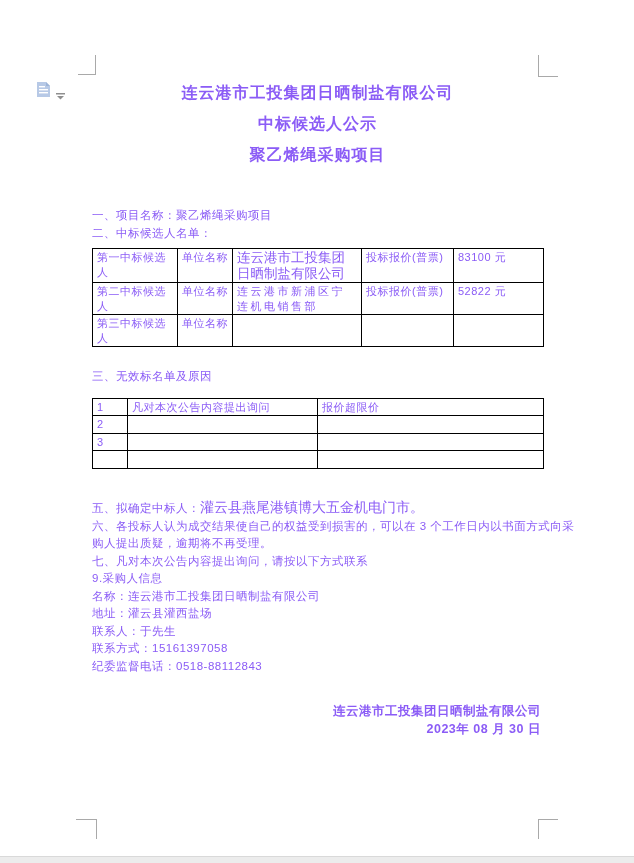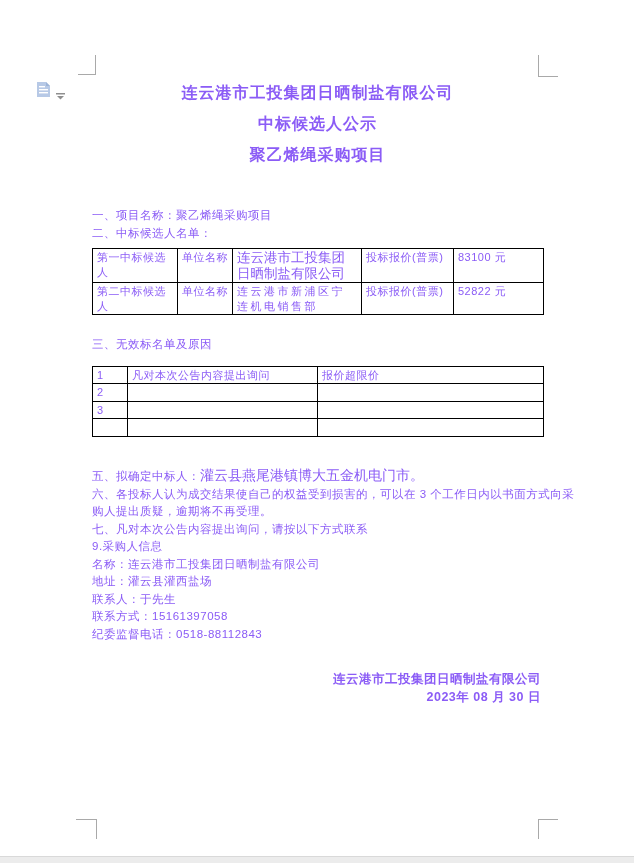--- a/index.html
+++ b/index.html
@@ -96,20 +96,27 @@
         <td>投标报价(普票)</td>
         <td>83100 元</td>
       </tr>
       <tr class="r2">
         <td>第二中标候选人</td>
         <td>单位名称</td>
         <td class="unit-spaced">连云港市新浦区宁连机电销售部</td>
         <td>投标报价(普票)</td>
         <td>52822 元</td>
       </tr>
+      <tr class="r3">
+        <td>第三中标候选人</td>
+        <td>单位名称</td>
+        <td></td>
+        <td></td>
+        <td></td>
+      </tr>
     </tbody>
       </table>
 
     <div class="pline sec3">三、无效标名单及原因</div>
 
     <table class="tbl2">
       <colgroup>
           <col style="width:35px">
           <col style="width:190px">
           <col style="width:226px">

